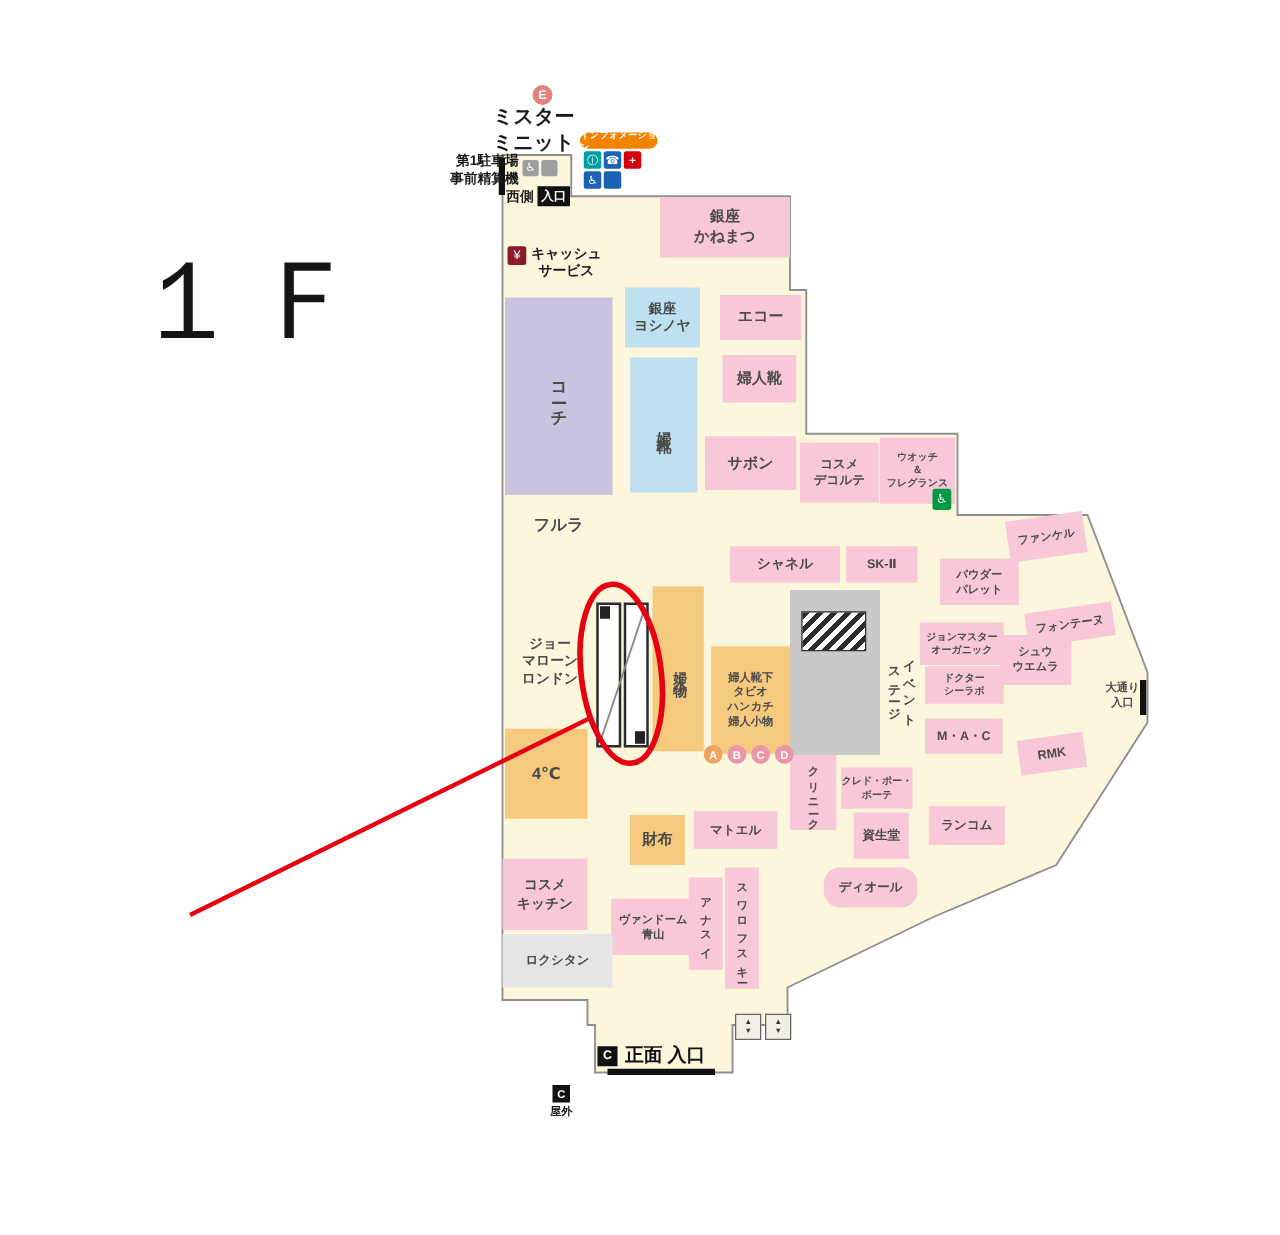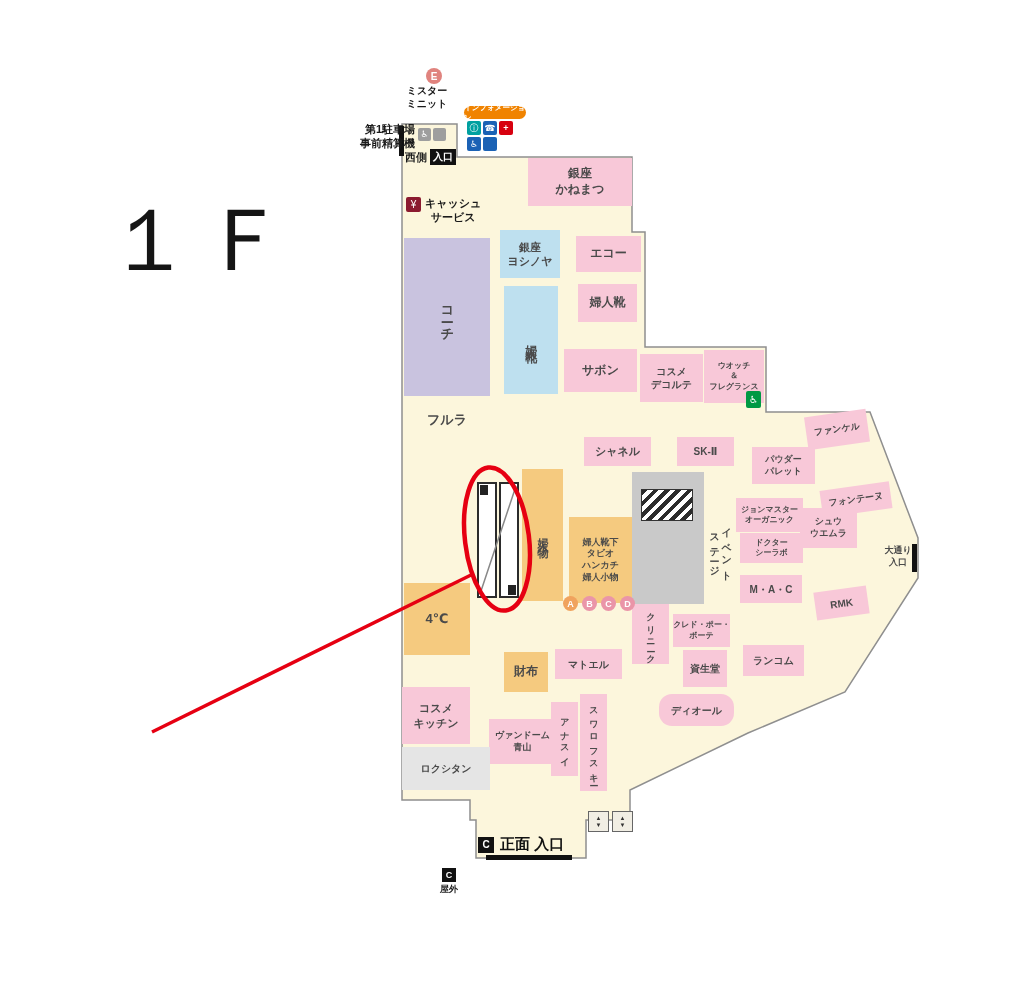--- a/index.html
+++ b/index.html
@@ -99,35 +99,40 @@
 デコルテ</span>
       </div>
       <div class="shop" style="left: 704px; top: 350px; width: 60px; height: 53px; font-size: 8px; background: rgb(248, 200, 216);">
         <span>ウオッチ
 ＆
 フレグランス</span>
       </div>
       <div class="shop" style="left: 404px; top: 399px; width: 86px; height: 42px; font-size: 13px;">
         <span>フルラ</span>
       </div>
-      <div class="shop" style="left: 584px; top: 437px; width: 67px; height: 29px; font-size: 11px; background: rgb(248, 200, 216);">
+      <div class="shop" style="left: 584px; top: 437px; width: 88px; height: 29px; font-size: 11px; background: rgb(248, 200, 216);">
         <span>シャネル</span>
       </div>
       <div class="shop" style="left: 677px; top: 437px; width: 57px; height: 29px; font-size: 10px; background: rgb(248, 200, 216);">
         <span>SK-Ⅱ</span>
       </div>
       <div class="shop" style="left: 806px; top: 413px; width: 62px; height: 33px; font-size: 9px; background: rgb(248, 200, 216); transform: rotate(-8deg);">
         <span>ファンケル</span>
       </div>
       <div class="shop" style="left: 752px; top: 447px; width: 63px; height: 37px; font-size: 9px; background: rgb(248, 200, 216);">
         <span>パウダー
 パレット</span>
       </div>
       <div class="shop" style="left: 821px; top: 486px; width: 70px; height: 27px; font-size: 9px; background: rgb(248, 200, 216); transform: rotate(-8deg);">
         <span>フォンテーヌ</span>
+      </div>
+      <div class="shop" style="left: 404px; top: 496px; width: 72px; height: 66px; font-size: 11px;">
+        <span>ジョー
+マローン
+ロンドン</span>
       </div>
       <div class="shop vert" style="left: 522px; top: 469px; width: 41px; height: 132px; font-size: 11px; background: rgb(245, 202, 127);">
         <span>婦人小物</span>
       </div>
       <div class="shop" style="left: 569px; top: 517px; width: 63px; height: 86px; font-size: 9px; background: rgb(245, 202, 127);">
         <span>婦人靴下
 タビオ
 ハンカチ
 婦人小物</span>
       </div>
@@ -198,21 +203,21 @@
       <div class="shop vert" style="left: 580px; top: 694px; width: 27px; height: 97px; font-size: 9px; background: rgb(248, 200, 216);">
         <span>スワロフスキー</span>
       </div>
       <div class="shop" style="left: 402px; top: 747px; width: 88px; height: 43px; font-size: 10px; background: #e5e5e5;">
         <span>ロクシタン</span>
       </div>
     </div>
 
   <div class="icon-layer">
 
-    <div class="abs pre" style="left:391px;top:84px;width:72px;text-align:center;font-size:10px;font-weight:600;line-height:1.3;">ミスター
+    <div class="abs pre" style="left:391px;top:84px;width:72px;text-align:center;font-size:16px;font-weight:600;line-height:1.3;">ミスター
 ミニット</div>
 
     <div class="abs pre" style="left:325px;top:122px;width:90px;text-align:right;font-size:11px;font-weight:600;line-height:1.3;">第1駐車場
 事前精算機</div>
 
     <div class="abs" style="left:405px;top:149px;display:flex;gap:3px;align-items:center;font-size:11px;">
       <span style="font-weight:700;">西側</span>
       <span class="entrance-box" style="font-size:10px;">入口</span>
     </div>
 

